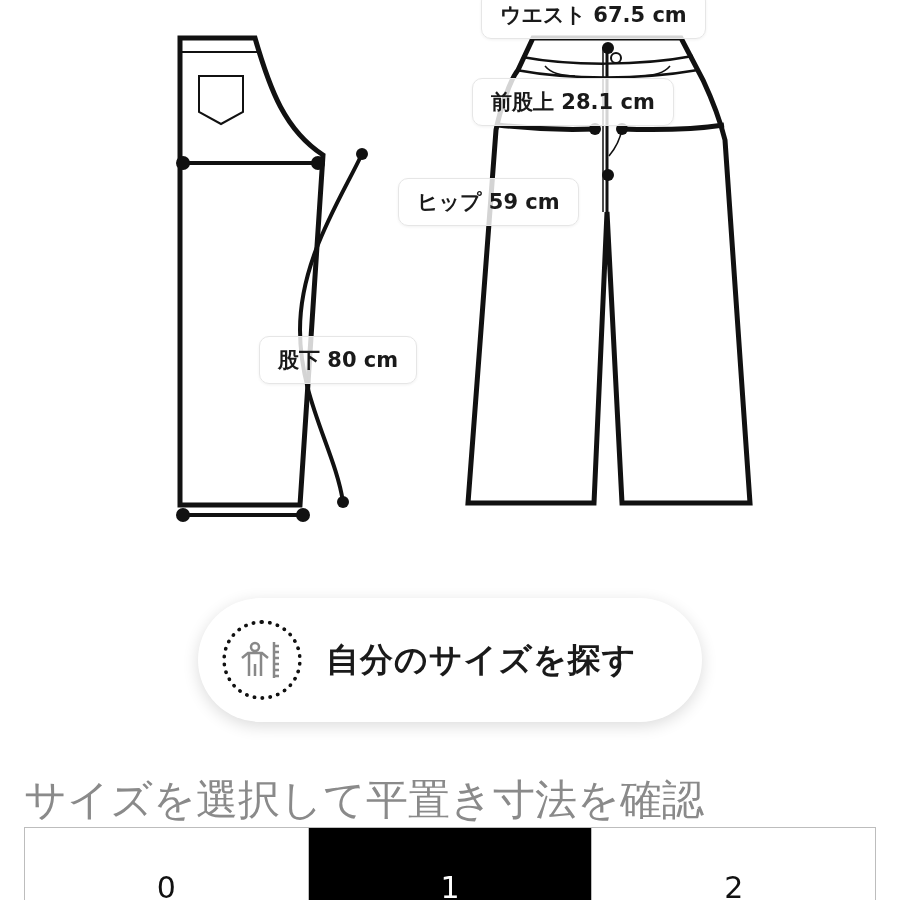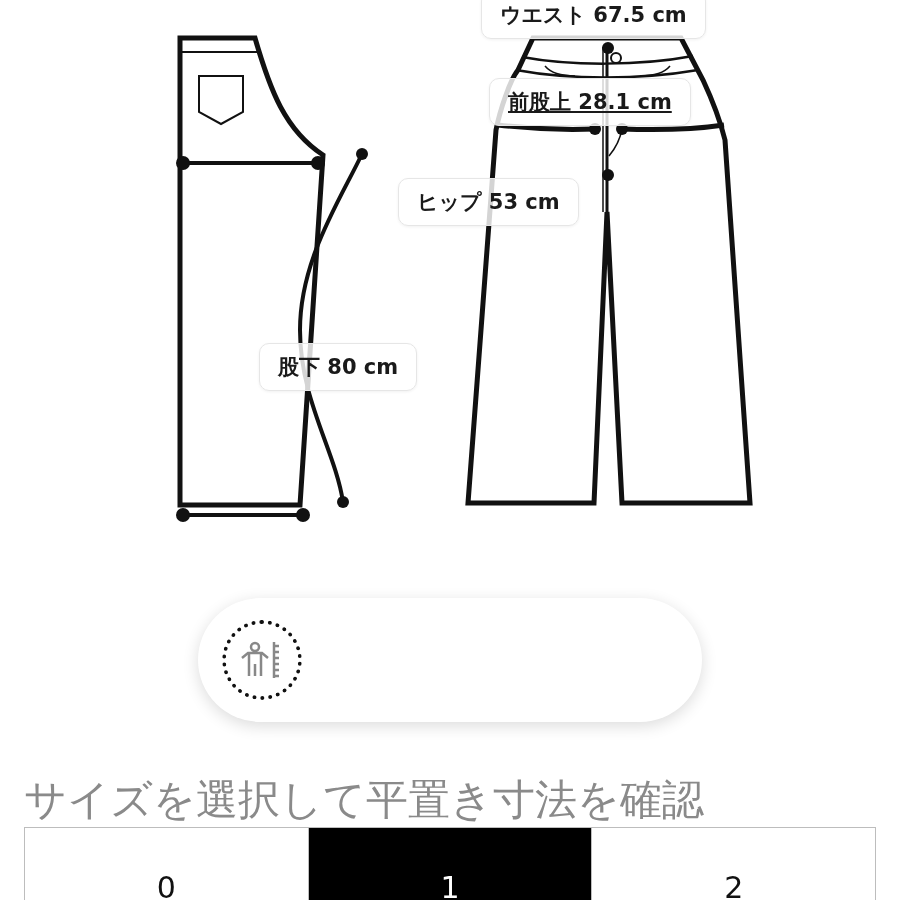--- a/index.html
+++ b/index.html
@@ -64,37 +64,38 @@
       <circle cx="183" cy="515" r="7"></circle>
       <circle cx="303" cy="515" r="7"></circle>
       <circle cx="608" cy="48" r="6"></circle>
       <circle cx="595" cy="129" r="6"></circle>
       <circle cx="622" cy="129" r="6"></circle>
       <circle cx="608" cy="175" r="6"></circle>
     </g>
   </svg>
 
   <div class="label" style="left:481px; top:-9px;">ウエスト 67.5 cm</div>
-  <div class="label" style="left:489px; top:78px;text-decoration:underline;">前股上 28.1 cm</div>
-  <div class="label" style="left:398px; top:178px;">ヒップ 53 cm</div>
-  <div class="label" style="left:259px; top:343px;">股下 80 cm</div>
+  <div class="label" style="left:472px; top:78px;">前股上 28.1 cm</div>
+  <div class="label" style="left:398px; top:178px;">ヒップ 59 cm</div>
+  <div class="label" style="left:259px; top:336px;">股下 80 cm</div>
 </div>
 
 <div class="find-btn">
   <div class="find-icon">
     <svg width="56" height="56" viewBox="0 0 56 56">
       <g fill="none" stroke="#888" stroke-width="2.5">
         <circle cx="21" cy="15" r="4"></circle>
         <path d="M8,26 L14,21 L28,21 L34,26"></path>
         <path d="M15,22 L15,44 M21,32 L21,44 M27,22 L27,44"></path>
         <line x1="40" y1="10" x2="40" y2="46"></line>
         <path d="M40,14 h5 M40,20 h5 M40,26 h5 M40,32 h5 M40,38 h5 M40,44 h5"></path>
       </g>
     </svg>
   </div>
+  <span class="find-label">自分のサイズを探す</span>
 </div>
 
 <div class="section-title">サイズを選択して平置き寸法を確認</div>
 
 <div class="size-tabs">
   <div class="size-tab">0</div>
   <div class="size-tab selected">1</div>
   <div class="size-tab">2</div>
 </div>
 

